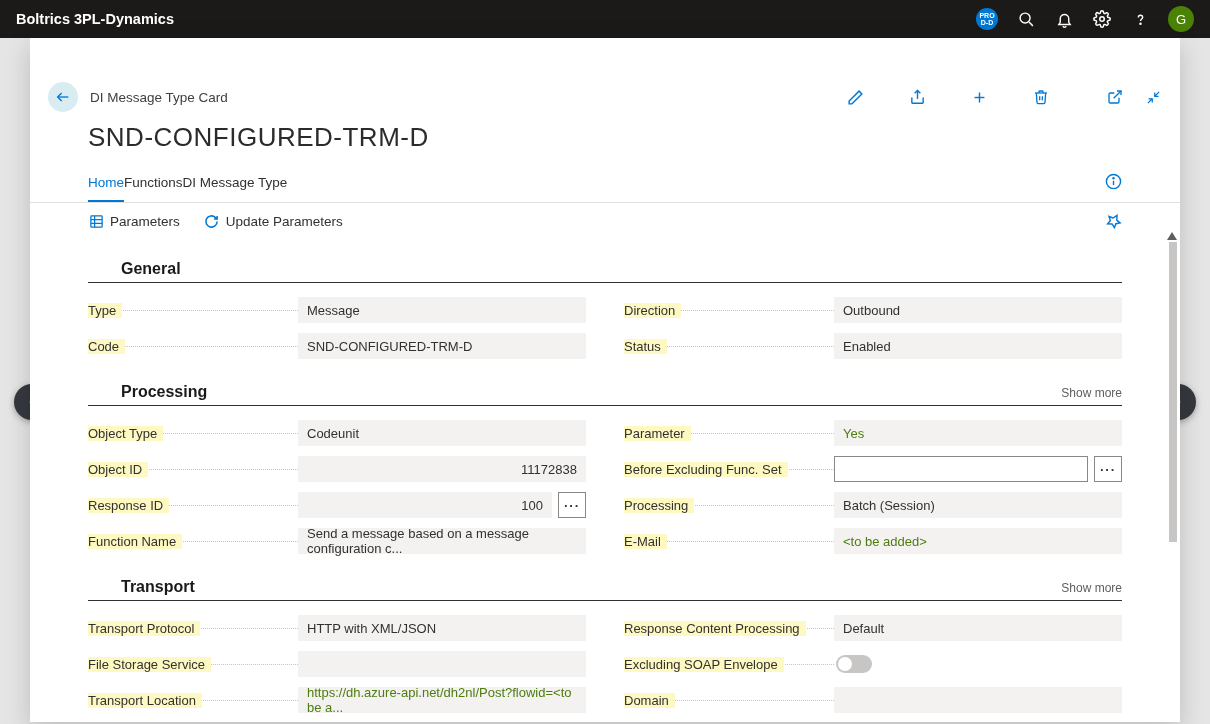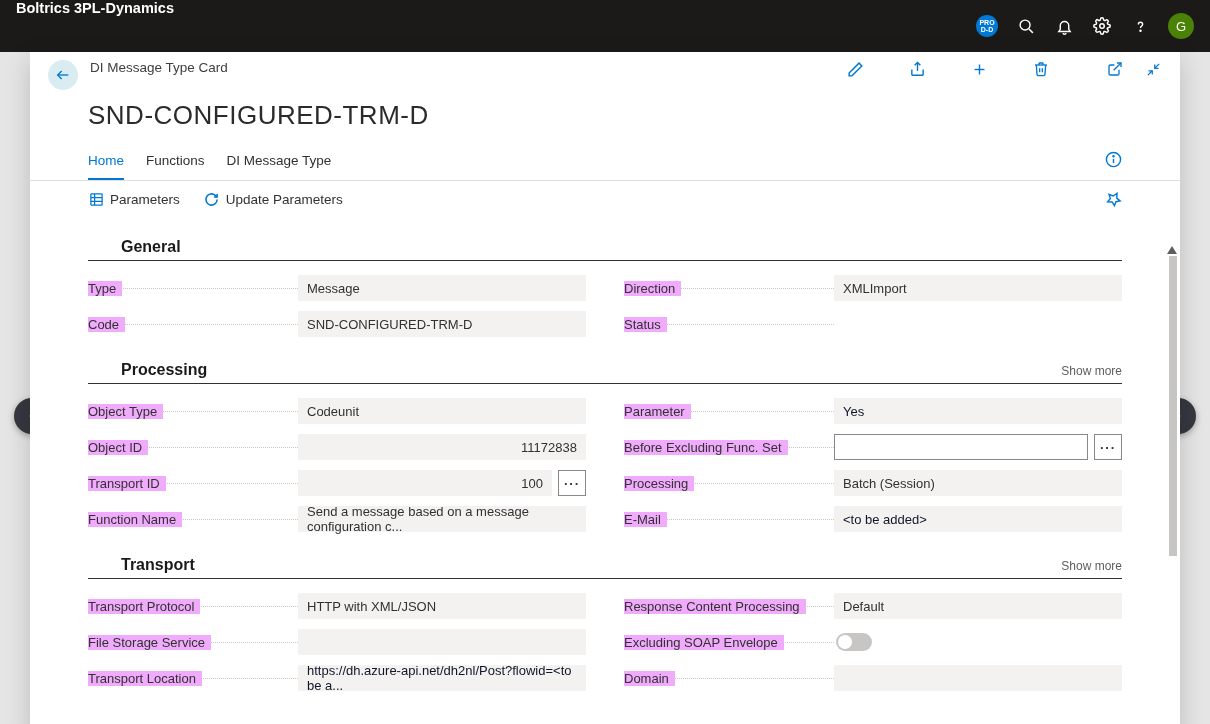--- a/index.html
+++ b/index.html
@@ -1,62 +1,62 @@
 <!DOCTYPE html>
 <html><head>
 <meta charset="utf-8">
 <style>
   * { box-sizing: border-box; margin: 0; padding: 0; font-family: "Segoe UI", Arial, sans-serif; }
   body { background: #e5e5e5; color: #323130; overflow: hidden; width: 1210px; height: 724px; }
 
   
-  .topbar { height: 52px; background: #1b1a19; color: #fff; display: flex; padding: 0 16px; justify-content: space-between; }
+  .topbar { height: 38px; background: #1b1a19; color: #fff; display: flex; align-items: center; padding: 0 16px; justify-content: space-between; }
   .topbar .title { font-weight: 600; font-size: 14.5px; }
   .topbar-right { display: flex; align-items: center; gap: 18px; }
   .topbar-right .icon { width: 20px; height: 20px; display: flex; align-items: center; justify-content: center; color: #fff; }
   .pro-badge { width: 22px; height: 22px; background: #0078d4; border-radius: 50%; font-size: 7px; line-height:1; display: flex; flex-direction:column; align-items: center; justify-content: center; font-weight: 600; color:#fff;}
   .avatar { width: 26px; height: 26px; background: #498205; border-radius: 50%; display: flex; align-items: center; justify-content: center; font-size: 13px; font-weight:400; }
 
   
   .stage { position: relative; height: calc(724px - 40px); }
   .card { position: absolute; left: 30px; right: 30px; top: 0; bottom: 0; background: #fff; box-shadow: 0 8px 24px rgba(0,0,0,.18); display:flex; flex-direction:column;}
-  .card-header { display: flex; padding: 8px 18px 0; gap: 12px; }
+  .card-header { display: flex; align-items: center; padding: 8px 18px 0; gap: 12px; margin-top: 36px; }
   .back-btn { width: 30px; height: 30px; border-radius: 50%; background: #d9ecf2; display:flex; align-items:center; justify-content:center; color:#0078d4;}
   .breadcrumb { font-size: 13.5px; color:#404040; }
   .card-actions { margin-left:auto; display:flex; gap:44px; color:#0078d4;}
   .card-actions .icon, .header-right .icon { width:18px; height:18px; display:flex; align-items:center; justify-content:center; }
   .header-right { display:flex; gap:20px; margin-left:44px; color:#0078d4;}
   .page-title { font-size: 26px; font-weight: 300; color:#2b2b2b; padding: 10px 0 14px 58px; letter-spacing:.5px;}
   
   .tabs-row { display:flex; align-items:center; padding: 0 58px; border-bottom:1px solid #e1dfdd; position:relative;}
-  .tabs { display:flex; gap:22px;}
+  .tabs { display:flex; }
   .tab { font-size:13.5px; padding: 8px 0 10px; color:#323130; cursor:pointer;}
   .tab.active { color:#0078d4; border-bottom:2px solid #0078d4;}
   .tabs-row .info-icon { position:absolute; right:58px; top:6px; color:#0078d4; }
 
   .action-strip { display:flex; align-items:center; gap:24px; padding: 10px 58px 8px; border-bottom:0; }
   .strip-item { display:flex; gap:6px; font-size:13.5px; color:#323130; cursor:pointer;}
   .strip-item .si-icon { color:#0078d4; width:16px; height:16px; display:flex; align-items:center; justify-content:center;}
   .pin-icon { margin-left:auto; color:#0078d4; }
 
   .content { position: relative; overflow-y: auto; padding: 0 58px 30px; flex:1; }
 
   .section-header { display:flex; align-items:baseline; border-bottom:1px solid #323130; margin-top:22px; padding-bottom:4px;}
   .section-header .st { font-size:16px; font-weight:600; color:#1b1a19;margin-left:33px; }
   .section-header .more { margin-left:auto; font-size:12px; color:#605e5c; cursor:pointer;}
 
   .fields { display:flex; gap:38px; margin-top:12px; }
   .col { flex:1; display:flex; flex-direction:column; gap:6px;}
   .field { display:flex; align-items:center; height:30px; }
   .field-label { width:210px; font-size:13px; color:#323130; position:relative; overflow:hidden; white-space:nowrap;}
   .field-label::after { content:""; position:absolute; left:0; right:0; top:50%; border-bottom:1px dotted #c8c6c4; z-index:0;}
-  .field-label span { background:#f0abfc; position:relative; z-index:1; padding-right:6px;}
+  .field-label span { background:#fef9c3; position:relative; z-index:1; padding-right:6px;}
   .field-value { flex:1; background:#f3f2f1; height:26px; display:flex; align-items:center; padding:0 8px; font-size:13px; color:#323130; border:1px solid transparent; }
   .field-value.right { justify-content:flex-end; }
-  .field-value.link { color:#0f172a; }
+  .field-value.link { color:#4d7c0f; }
   .ellipsis-btn { width:28px; height:26px; border:1px solid #8a8886; background:#fff; margin-left:6px; display:flex; align-items:center; justify-content:center; font-weight:bold; cursor:pointer; font-size:13px; letter-spacing:1px;}
   .input-box { flex:1; display:flex; }
 
   .toggle { width:36px; height:18px; background:#c8c6c4; border-radius:10px; position:relative; }
   .toggle::after { content:""; position:absolute; width:14px; height:14px; background:#fff; border-radius:50%; top:2px; left:2px; }
   .toggle-wrap { flex:1; display:flex; align-items:center; padding-left:2px;}
 
   
   .vscrollbar { position:absolute; right:0; top:0; bottom:0; width:16px; background:transparent;}
   .vscroll-thumb { position:absolute; right:3px; top:204px; width:8px; height:300px; background:#c8c6c4;}
@@ -233,44 +233,45 @@
               <div class="field-value">Message</div>
             </div>
           <div class="field">
               <div class="field-label"><span>Code</span></div>
               <div class="field-value">SND-CONFIGURED-TRM-D</div>
             </div>
         </div>
         <div class="col">
           <div class="field">
               <div class="field-label"><span>Direction</span></div>
-              <div class="field-value">XMLImport</div>
+              <div class="field-value">Outbound</div>
             </div>
           <div class="field">
               <div class="field-label"><span>Status</span></div>
+              <div class="field-value">Enabled</div>
             </div>
         </div>
       </div>
 
       <div class="section-header">
         <div class="st">Processing</div>
         <div class="more">Show more</div>
       </div>
       <div class="fields">
         <div class="col">
           <div class="field">
               <div class="field-label"><span>Object Type</span></div>
               <div class="field-value">Codeunit</div>
             </div>
           <div class="field">
               <div class="field-label"><span>Object ID</span></div>
               <div class="field-value right">11172838</div>
             </div>
           <div class="field">
-              <div class="field-label"><span>Transport ID</span></div>
+              <div class="field-label"><span>Response ID</span></div>
             <div class="input-box">
               <div class="field-value right">100</div>
               <div class="ellipsis-btn">···</div>
             </div>
           </div>
           <div class="field">
               <div class="field-label"><span>Function Name</span></div>
               <div class="field-value">Send a message based on a message configuration c...</div>
             </div>
         </div>

